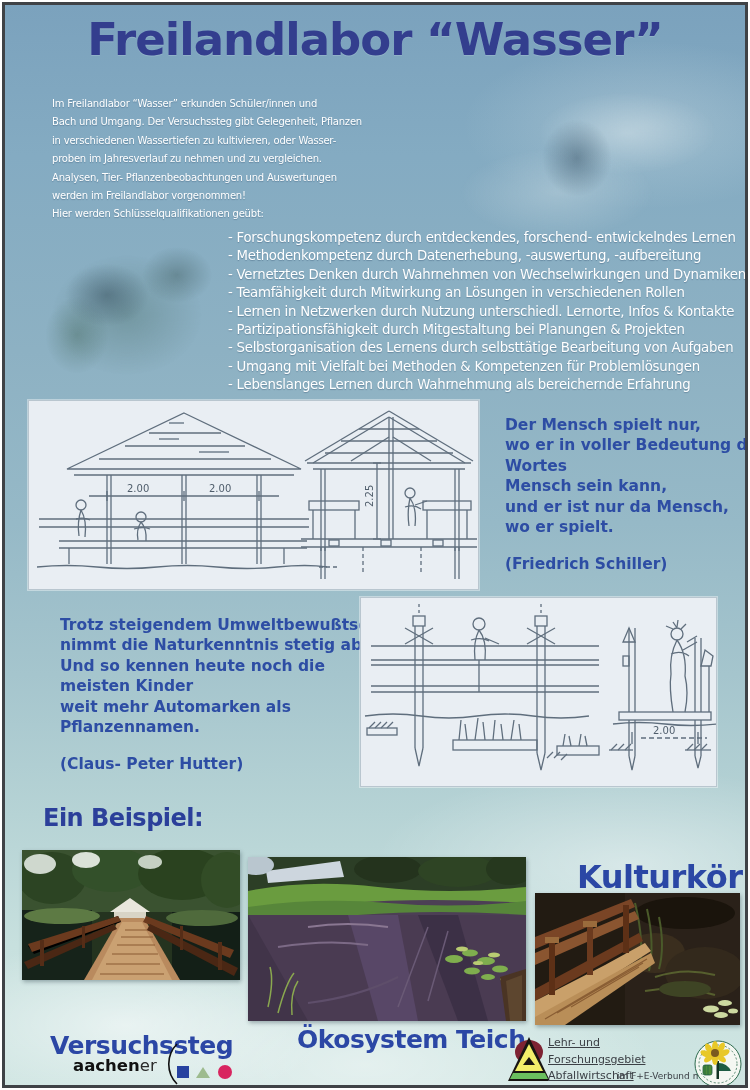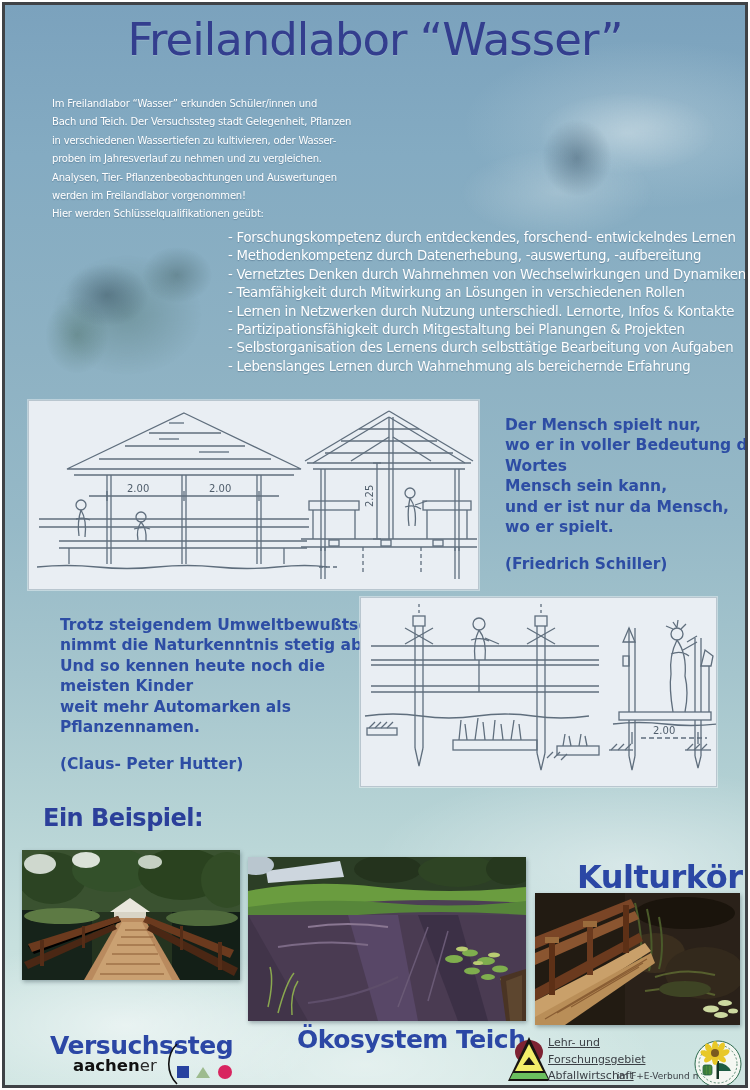--- a/index.html
+++ b/index.html
@@ -11,21 +11,21 @@
       radial-gradient(ellipse 300px 120px at 120px 1020px, rgba(255,255,255,.55), rgba(255,255,255,0) 70%),
       radial-gradient(ellipse 360px 140px at 620px 860px, rgba(255,255,255,.40), rgba(255,255,255,0) 70%),
       radial-gradient(ellipse 420px 160px at 360px 1060px, rgba(255,255,255,.45), rgba(255,255,255,0) 70%),
       radial-gradient(ellipse 260px 120px at 640px 120px, rgba(210,225,230,.35), rgba(255,255,255,0) 70%),
       linear-gradient(180deg,#7ba2bd 0%,#84abc2 14%,#8db1c3 32%,#96b9c7 48%,#a5c5cd 62%,#b6d3d5 75%,#c7e0de 87%,#cfe5e2 100%);
     overflow:hidden;
   }
   .abs{position:absolute;}
   .title{
     width:100%;text-align:center;top:8px;left:0;
-    font-size:45px;font-weight:normal;color:#333e8e;letter-spacing:-1px;
+    font-size:45px;font-weight:bold;color:#333e8e;letter-spacing:-1px;
     text-shadow:0 1px 0 rgba(255,255,255,.15);
   }
   .intro{left:47px;top:90px;color:#ffffff;font-size:10px;line-height:18.4px;
     letter-spacing:-0.2px;white-space:nowrap;text-shadow:0 1px 1px rgba(40,70,100,.35);}
   .bullets{left:223px;top:224px;color:#ffffff;font-size:13.3px;line-height:18.4px;
     letter-spacing:-0.25px;white-space:nowrap;text-shadow:0 1px 1px rgba(40,70,100,.35);}
   .fadephoto{border-radius:14px;}
   .fade-left{left:12px;top:210px;width:218px;height:182px;
     background:
       radial-gradient(ellipse 60px 45px at 90px 80px, rgba(25,45,60,.35), rgba(0,0,0,0) 70%),
@@ -65,36 +65,37 @@
 
 <div class="poster">
 
   <div class="abs fadephoto fade-left"></div>
   <div class="abs fadephoto fade-right"></div>
 
   <div class="abs title">Freilandlabor “Wasser”</div>
 
   <div class="abs intro">
     <div>Im Freilandlabor “Wasser” erkunden Schüler/innen und</div>
-    <div>Bach und Teich. Der Versuchssteg stadt Gelegenheit, Pflanzen</div>
+    <div>Bach und Umgang. Der Versuchssteg gibt Gelegenheit, Pflanzen</div>
     <div>in verschiedenen Wassertiefen zu kultivieren, oder Wasser-</div>
     <div>proben im Jahresverlauf zu nehmen und zu vergleichen.</div>
     <div>Analysen, Tier- Pflanzenbeobachtungen und Auswertungen</div>
     <div>werden im Freilandlabor vorgenommen!</div>
     <div>Hier werden Schlüsselqualifikationen geübt:</div>
   </div>
 
   <div class="abs bullets">
     <div>- Forschungskompetenz durch entdeckendes, forschend- entwickelndes Lernen</div>
     <div>- Methodenkompetenz durch Datenerhebung, -auswertung, -aufbereitung</div>
     <div>- Vernetztes Denken durch Wahrnehmen von Wechselwirkungen und Dynamiken</div>
     <div>- Teamfähigkeit durch Mitwirkung an Lösungen in verschiedenen Rollen</div>
     <div>- Lernen in Netzwerken durch Nutzung unterschiedl. Lernorte, Infos &amp; Kontakte</div>
     <div>- Partizipationsfähigkeit durch Mitgestaltung bei Planungen &amp; Projekten</div>
     <div>- Selbstorganisation des Lernens durch selbsttätige Bearbeitung von Aufgaben</div>
+    <div>- Umgang mit Vielfalt bei Methoden &amp; Kompetenzen für Problemlösungen</div>
     <div>- Lebenslanges Lernen durch Wahrnehmung als bereichernde Erfahrung</div>
   </div>
 
   <div class="abs sketchbox box1">
     <svg width="449" height="188" viewBox="0 0 449 188">
       <g stroke="#5f6e7d" stroke-width="1.3" fill="none">
         <polygon points="155,12 272,68 38,68"></polygon>
         <line x1="120" y1="32" x2="192" y2="32"></line>
           <line x1="96" y1="45" x2="216" y2="45"></line>
           <line x1="70" y1="58" x2="242" y2="58"></line>

